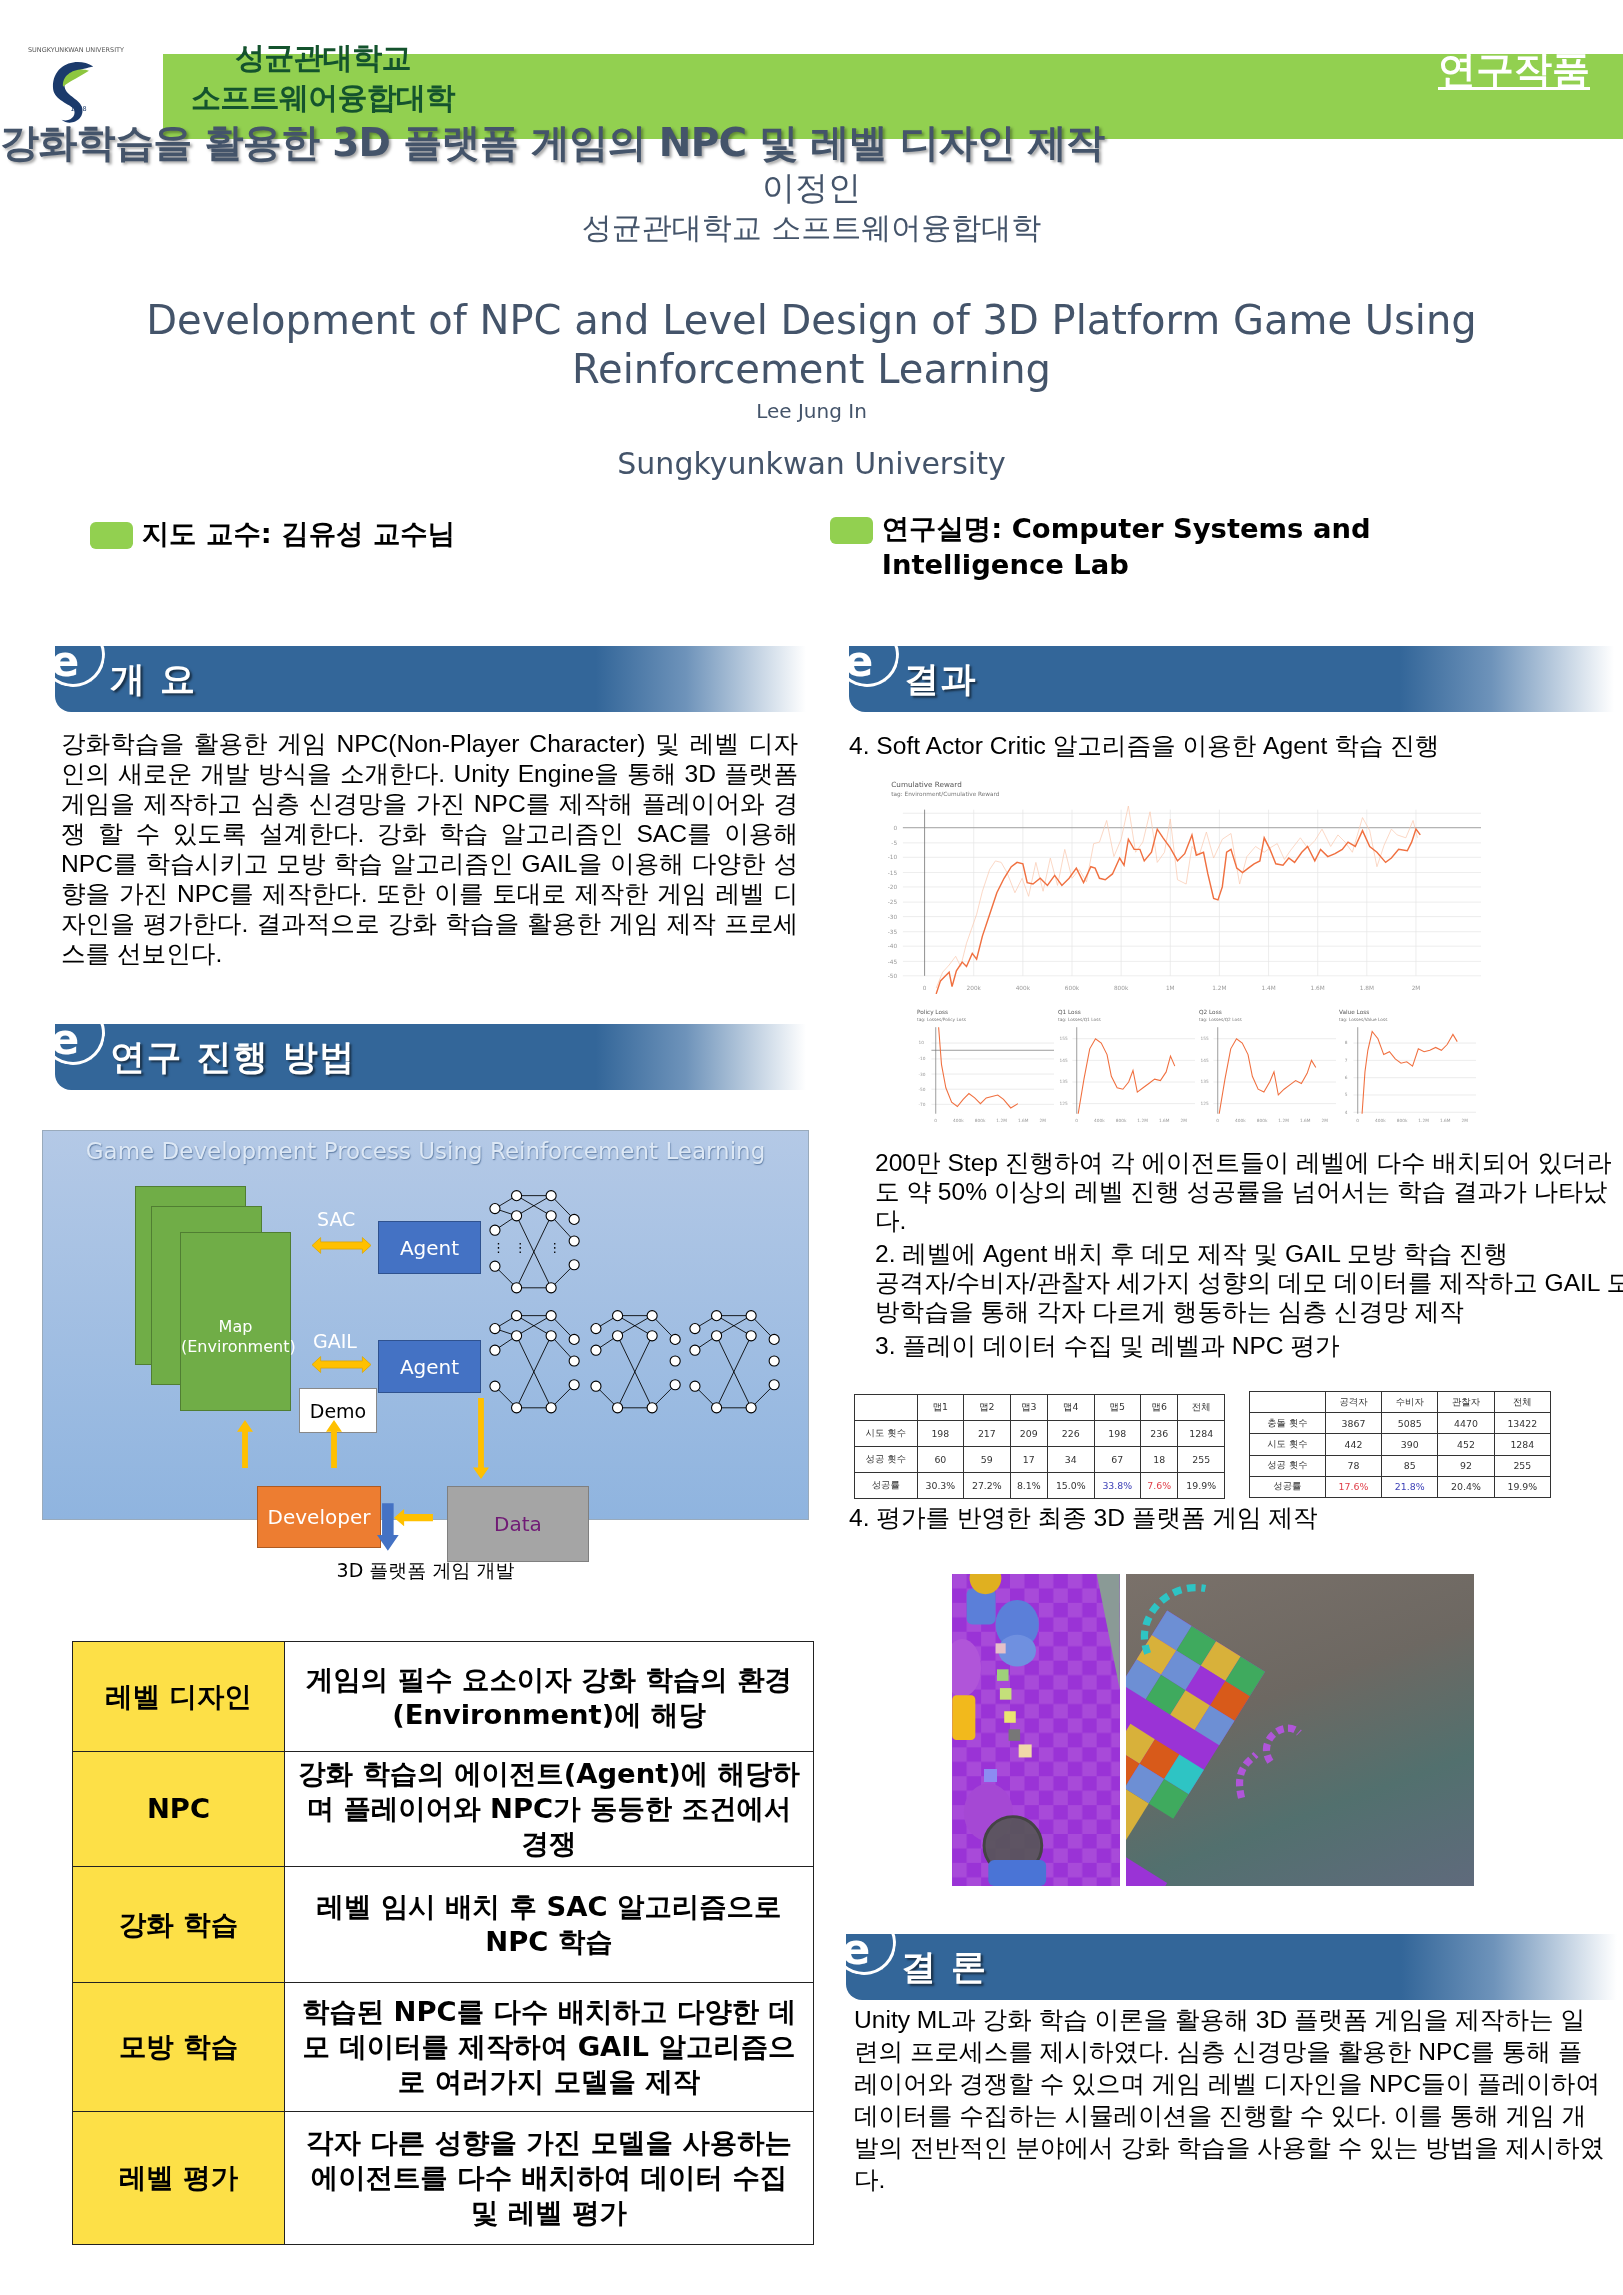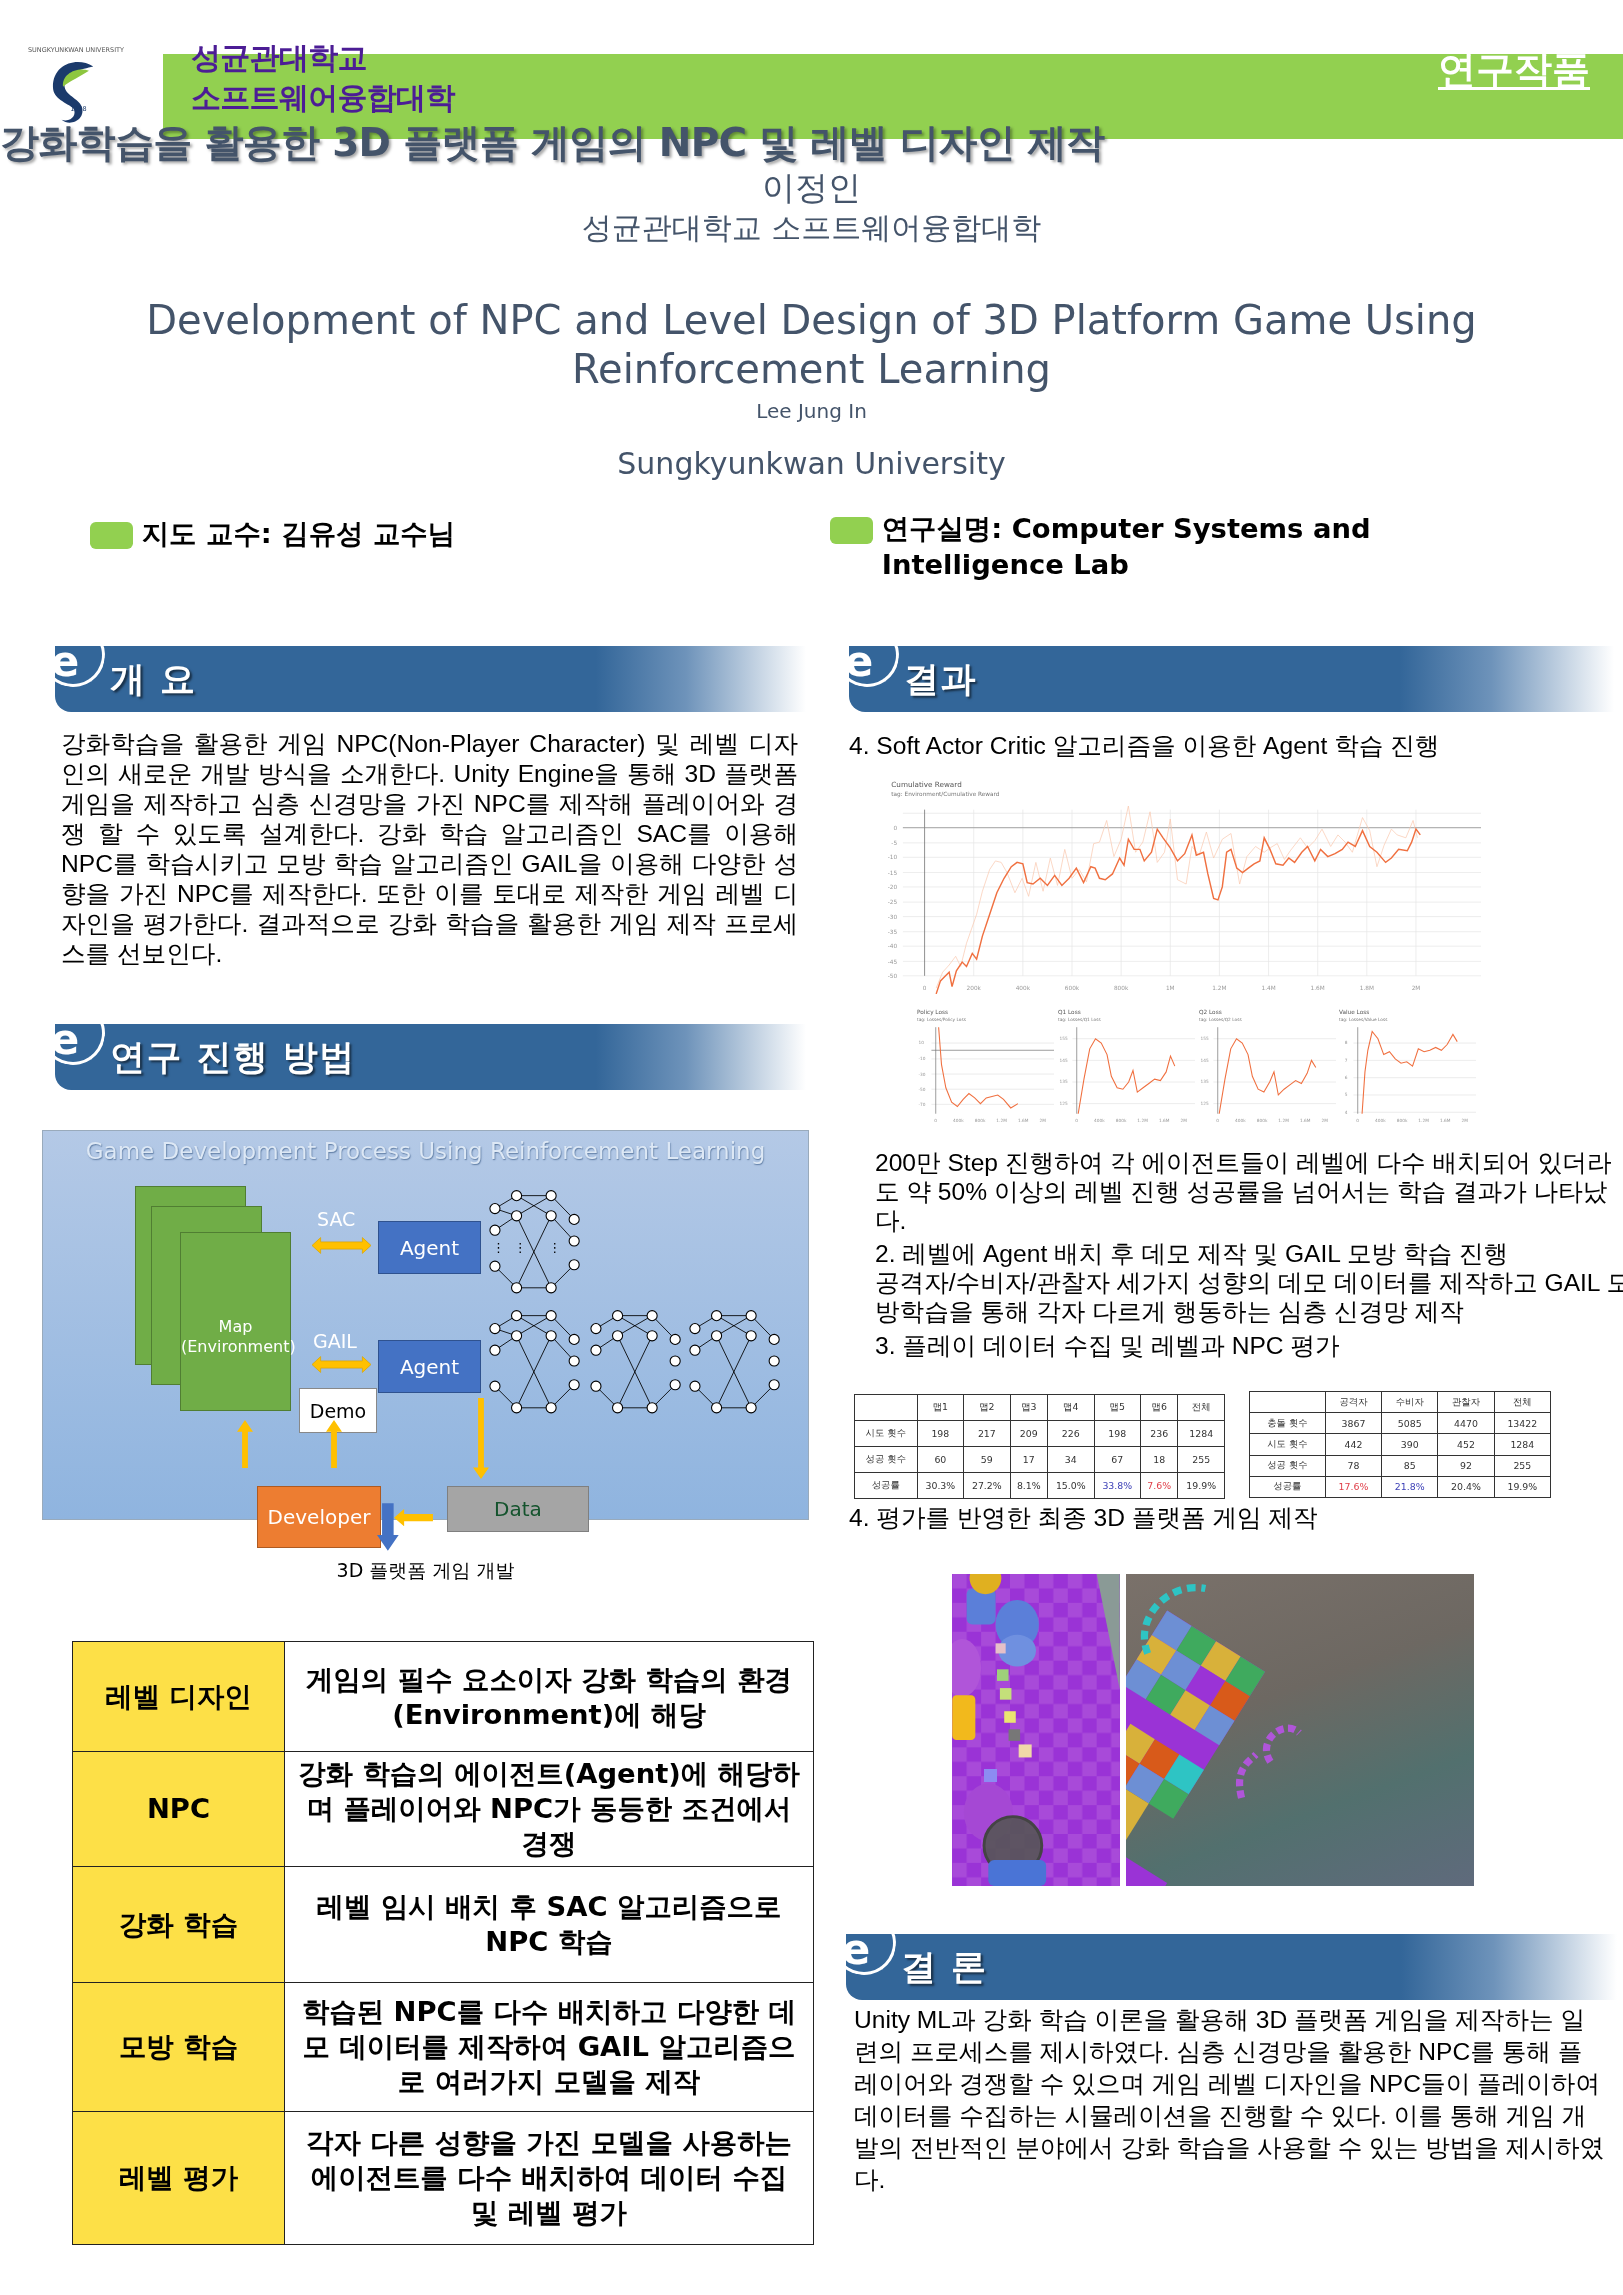--- a/index.html
+++ b/index.html
@@ -6,21 +6,21 @@
   body {
     width: 1623px; height: 2295px; background: #ffffff;
     font-family: "DejaVu Sans", "Liberation Sans", sans-serif;
     position: relative; overflow: hidden; color: #000;
   }
   .abs { position: absolute; }
 
   
   .logo { left: 27.4px; top: 42px; width: 98px; height: 98px; }
   .green-bar { left: 163px; top: 54px; width: 1460px; height: 85px; background: #92d050; }
-  .school-name { left: 191px; top: 38px; color: #4c1d95; font-weight: bold; font-size: 30px; line-height: 40px; letter-spacing: -0.7px; }
+  .school-name { left: 191px; top: 38px; color: #14532d; font-weight: bold; font-size: 30px; line-height: 40px; letter-spacing: -0.7px; text-align: center; }
   .tag-research { right: 33px; top: 45px; color: #fff; font-weight: bold; font-size: 38px; text-decoration: underline; text-underline-offset: 4.3px; }
   .title-ko { left: 0; width: 1623px; top: 116px; font-weight: bold; font-size: 39px; color: #44546a; text-shadow: 2.2px 2.2px 2.9px rgba(0,0,0,0.35); letter-spacing: -0.7px; }
   .author-ko, .affil-ko, .title-en, .author-en, .affil-en {
     left: 0; width: 1623px; text-align: center; color: #44546a;
   }
   .author-ko { top: 166px; font-size: 33px; }
   .affil-ko { top: 208px; font-size: 30px; }
   .title-en { top: 296px; font-size: 40px; line-height: 49px; padding: 0 92px; }
   .author-en { top: 399px; font-size: 20px; }
   .affil-en { top: 446px; font-size: 30px; }
@@ -49,21 +49,21 @@
   .diagram { left: 42px; top: 1130px; width: 767px; height: 390px;
              background: linear-gradient(180deg, #b4c9e6 0%, #8fb4df 100%); border: 0.7px solid #9ab; }
   .diagram-title { position: absolute; left: 0; width: 100%; top: 7.2px; text-align: center; color: #dde8f5;
                    font-size: 23px; text-shadow: 0.7px 0.7px 1.4px #5a78a0; }
   .map-card { position: absolute; background: #70ad47; border: 0.7px solid #507e32; }
   .map-label { position: absolute; left: 0; width: 100%; top: 84px; text-align: center; color: #fff; font-size: 16px; line-height: 20px; }
   .agent-box { position: absolute; width: 103px; height: 53px; background: #4472c4; border: 0.7px solid #2f528f; color: #fff; font-size: 20px; display: flex; align-items: center; justify-content: center; }
   .lbl { position: absolute; color: #fff; font-size: 19px; }
   .demo-box { position: absolute; width: 78px; height: 45px; background: #fff; border: 0.7px solid #888; font-size: 19px; display: flex; align-items: center; justify-content: center; }
   .dev-box { position: absolute; width: 124px; height: 62px; background: #ed7d31; border: 0.7px solid #ae5a21; color: #fff; font-size: 20px; display: flex; align-items: center; justify-content: center; }
-  .data-box { position: absolute; width: 142px; height: 46px; background: #a5a5a5; border: 0.7px solid #7f7f7f; color: #14532d; font-size: 20px; display: flex; align-items: center; justify-content: center; }
+  .data-box { position: absolute; width: 142px; height: 76px; background: #a5a5a5; border: 0.7px solid #7f7f7f; color: #701a75; font-size: 20px; display: flex; align-items: center; justify-content: center; }
   .nn { position: absolute; }
   .down-arrow-blue { left: 377px; top: 1503px; width: 21.7px; height: 48px; }
   .dev-caption { left: 0; width: 765px; left: 43px; top: 1558px; text-align: center; font-size: 19px; }
 
   
   .method-table { left: 72px; top: 1641px; width: 742px; border-collapse: collapse; }
   .method-table td { border: 1.4px solid #222; font-weight: bold; font-size: 27.4px; text-align: center; vertical-align: middle; line-height: 35px; padding: 4.3px 10px; }
   .method-table td.hd { background: #fde047; width: 212px; }
 
   

